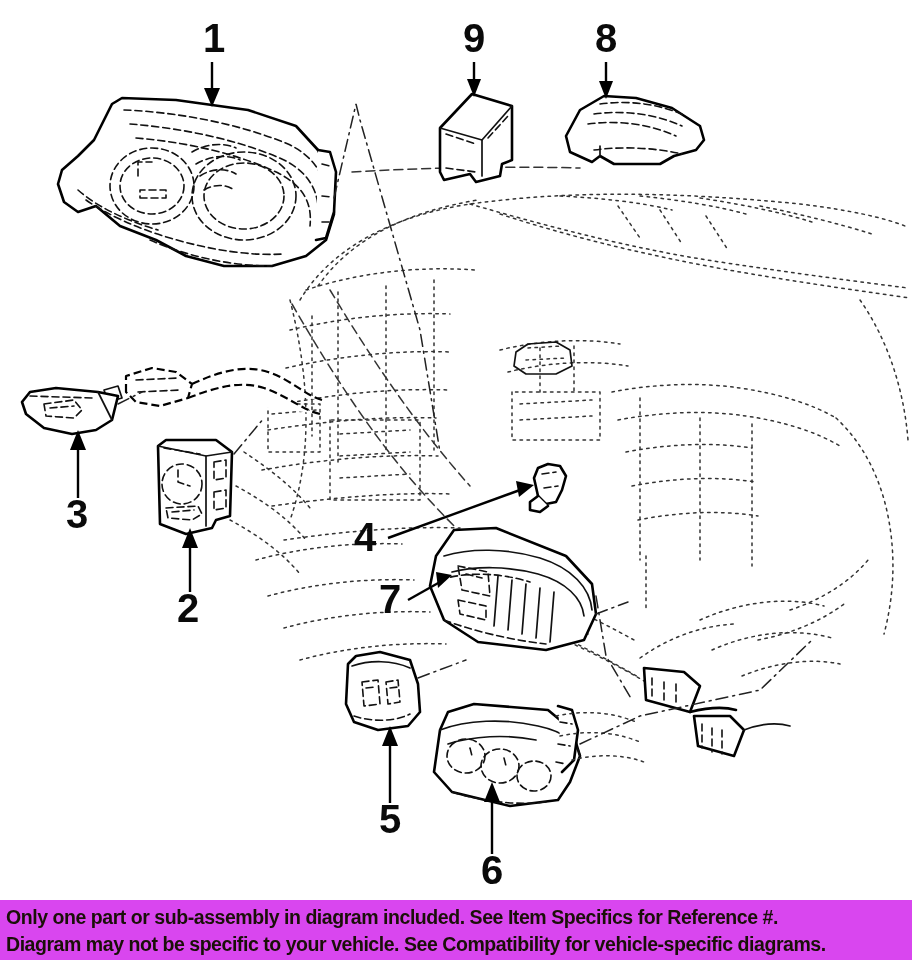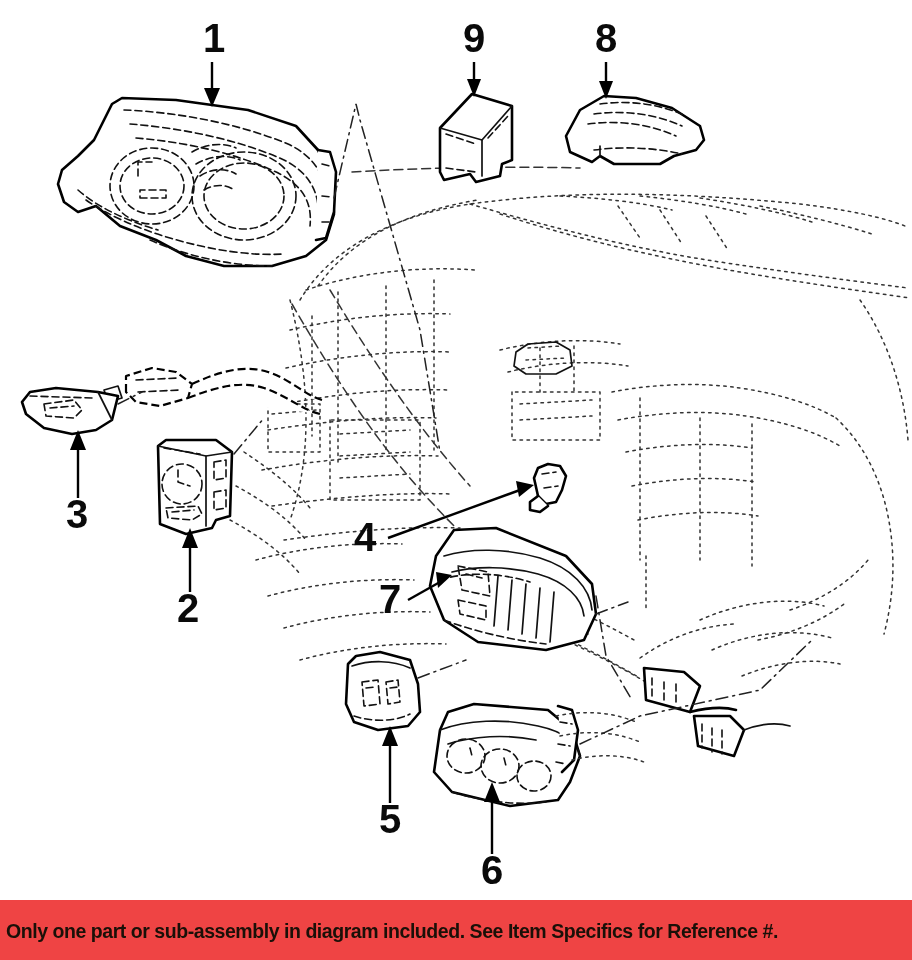--- a/index.html
+++ b/index.html
@@ -96,21 +96,21 @@
     stroke-linejoin: round;
     stroke-dasharray: 8 4;
   }
 
   #legal-banner {
     position: absolute;
     left: 0;
     top: 900px;
     width: 912px;
     height: 60px;
-    background: #ef4444;
+    background: #d946ef;
     box-sizing: border-box;
     padding: 2px 6px 0 6px;
     display: flex;
     flex-direction: column;
     justify-content: center;
   }
   #legal-banner .banner-line {
     color: #1a1008;
     font-family: "Liberation Sans", sans-serif;
     font-weight: bold;
@@ -443,15 +443,16 @@
       <text class="callout-label" x="492" y="884" text-anchor="middle">6</text>
       <text class="callout-label" x="390" y="613" text-anchor="middle">7</text>
       <text class="callout-label" x="606" y="52" text-anchor="middle">8</text>
       <text class="callout-label" x="474" y="52" text-anchor="middle">9</text>
     </g>
 
   </svg>
 
   <div id="legal-banner">
     <div class="banner-line">Only one part or sub-assembly in diagram included. See Item Specifics for Reference #.</div>
+    <div class="banner-line">Diagram may not be specific to your vehicle. See Compatibility for vehicle-specific diagrams.</div>
   </div>
 
 </div>
 
 </body></html>

